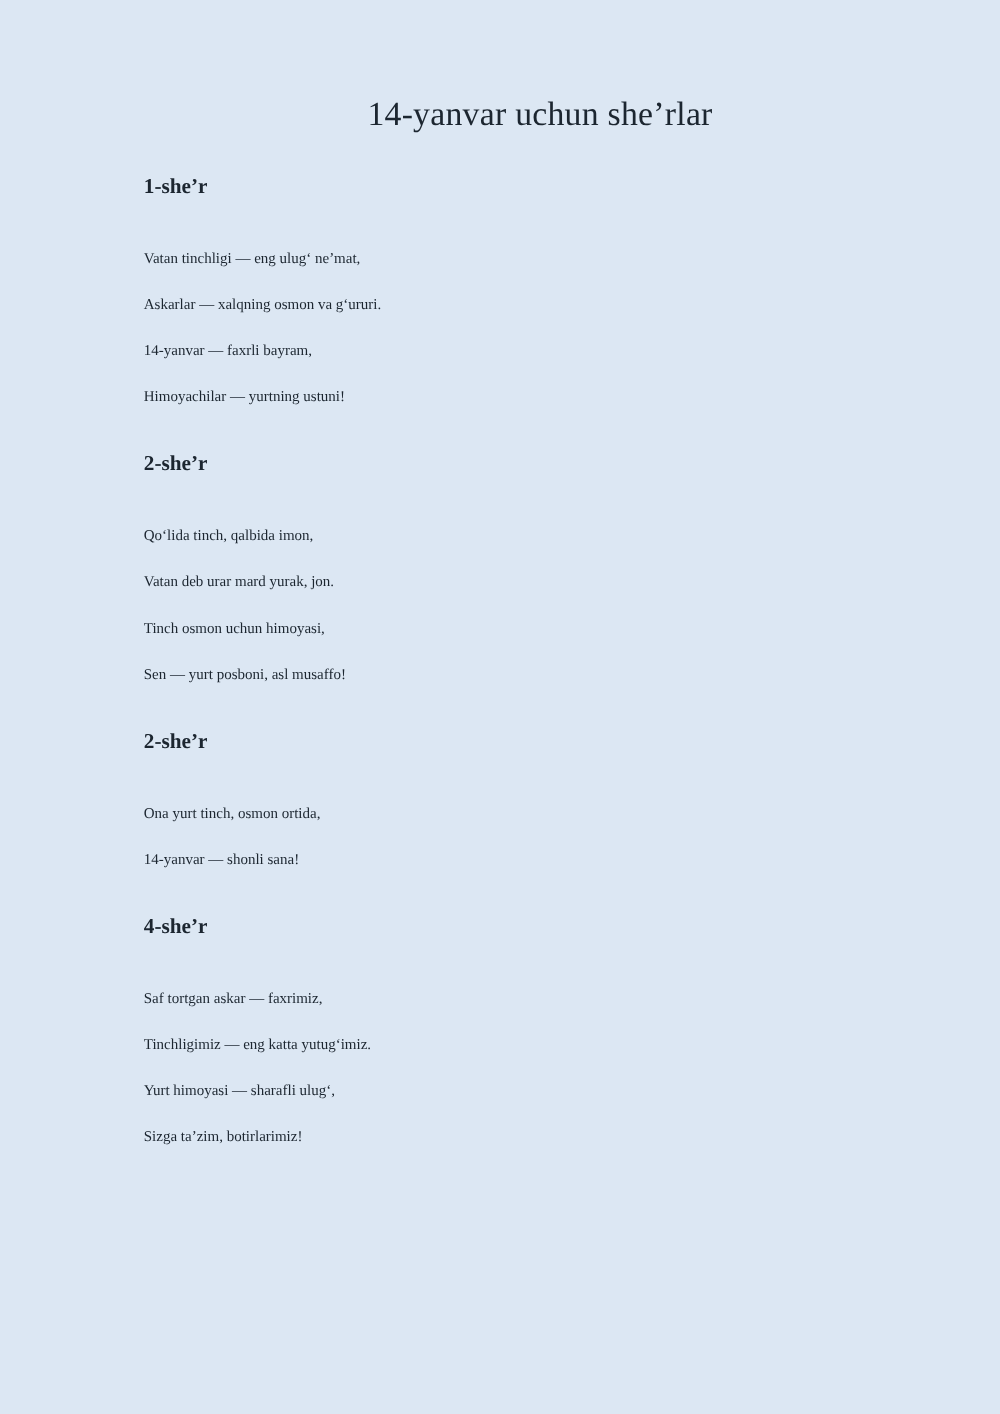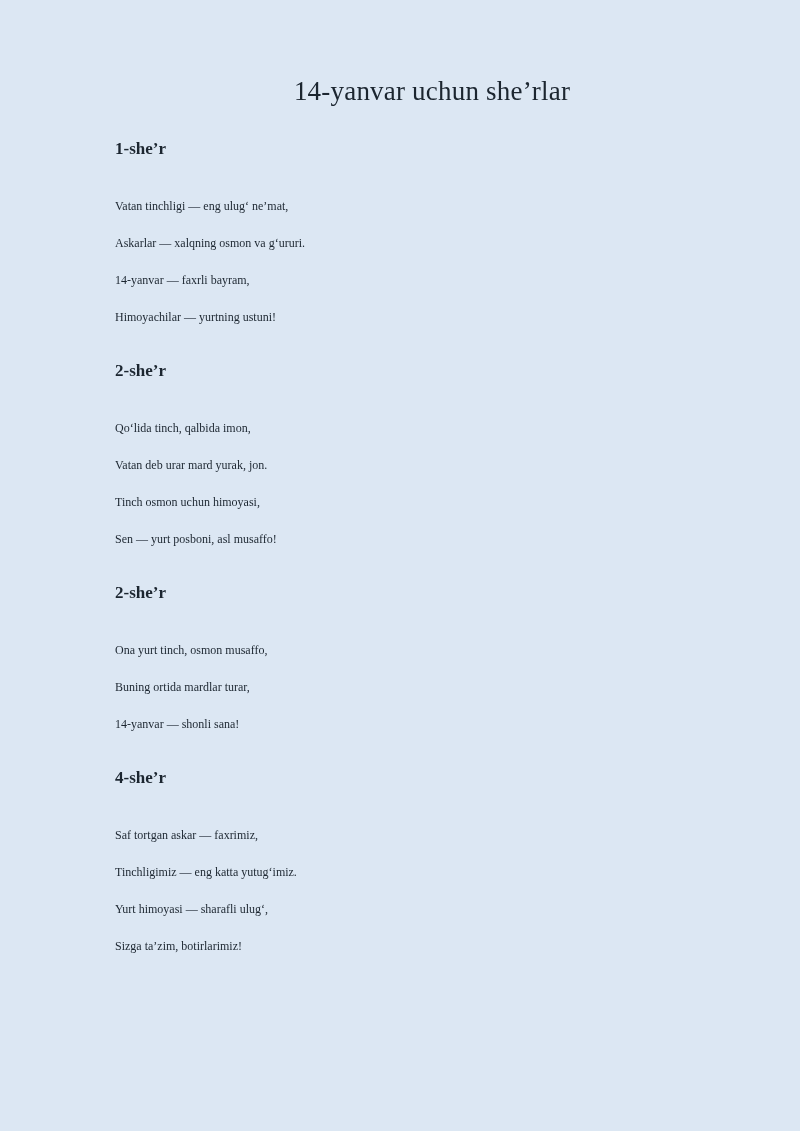--- a/index.html
+++ b/index.html
@@ -66,24 +66,23 @@
 
   <div class="poem-line">Tinch osmon uchun himoyasi,</div>
 
   <div class="poem-line">Sen — yurt posboni, asl musaffo!</div>
 </div>
   </section>
 
   <section class="poem-section">
     <h2 class="poem-heading">2-she’r</h2>
     <div class="poem-body">
-  <div class="poem-line">Ona yurt tinch, osmon musaffo,</div>
+  <div class="poem-line">Ona yurt tinch, osmon ortida,</div>
 
 
-  <div class="poem-line">Buning ortida mardlar turar,</div>
 
   <div class="poem-line">14-yanvar — shonli sana!</div>
 </div>
   </section>
 
   <section class="poem-section">
     <h2 class="poem-heading">4-she’r</h2>
     <div class="poem-body">
   <div class="poem-line">Saf tortgan askar — faxrimiz,</div>
 

